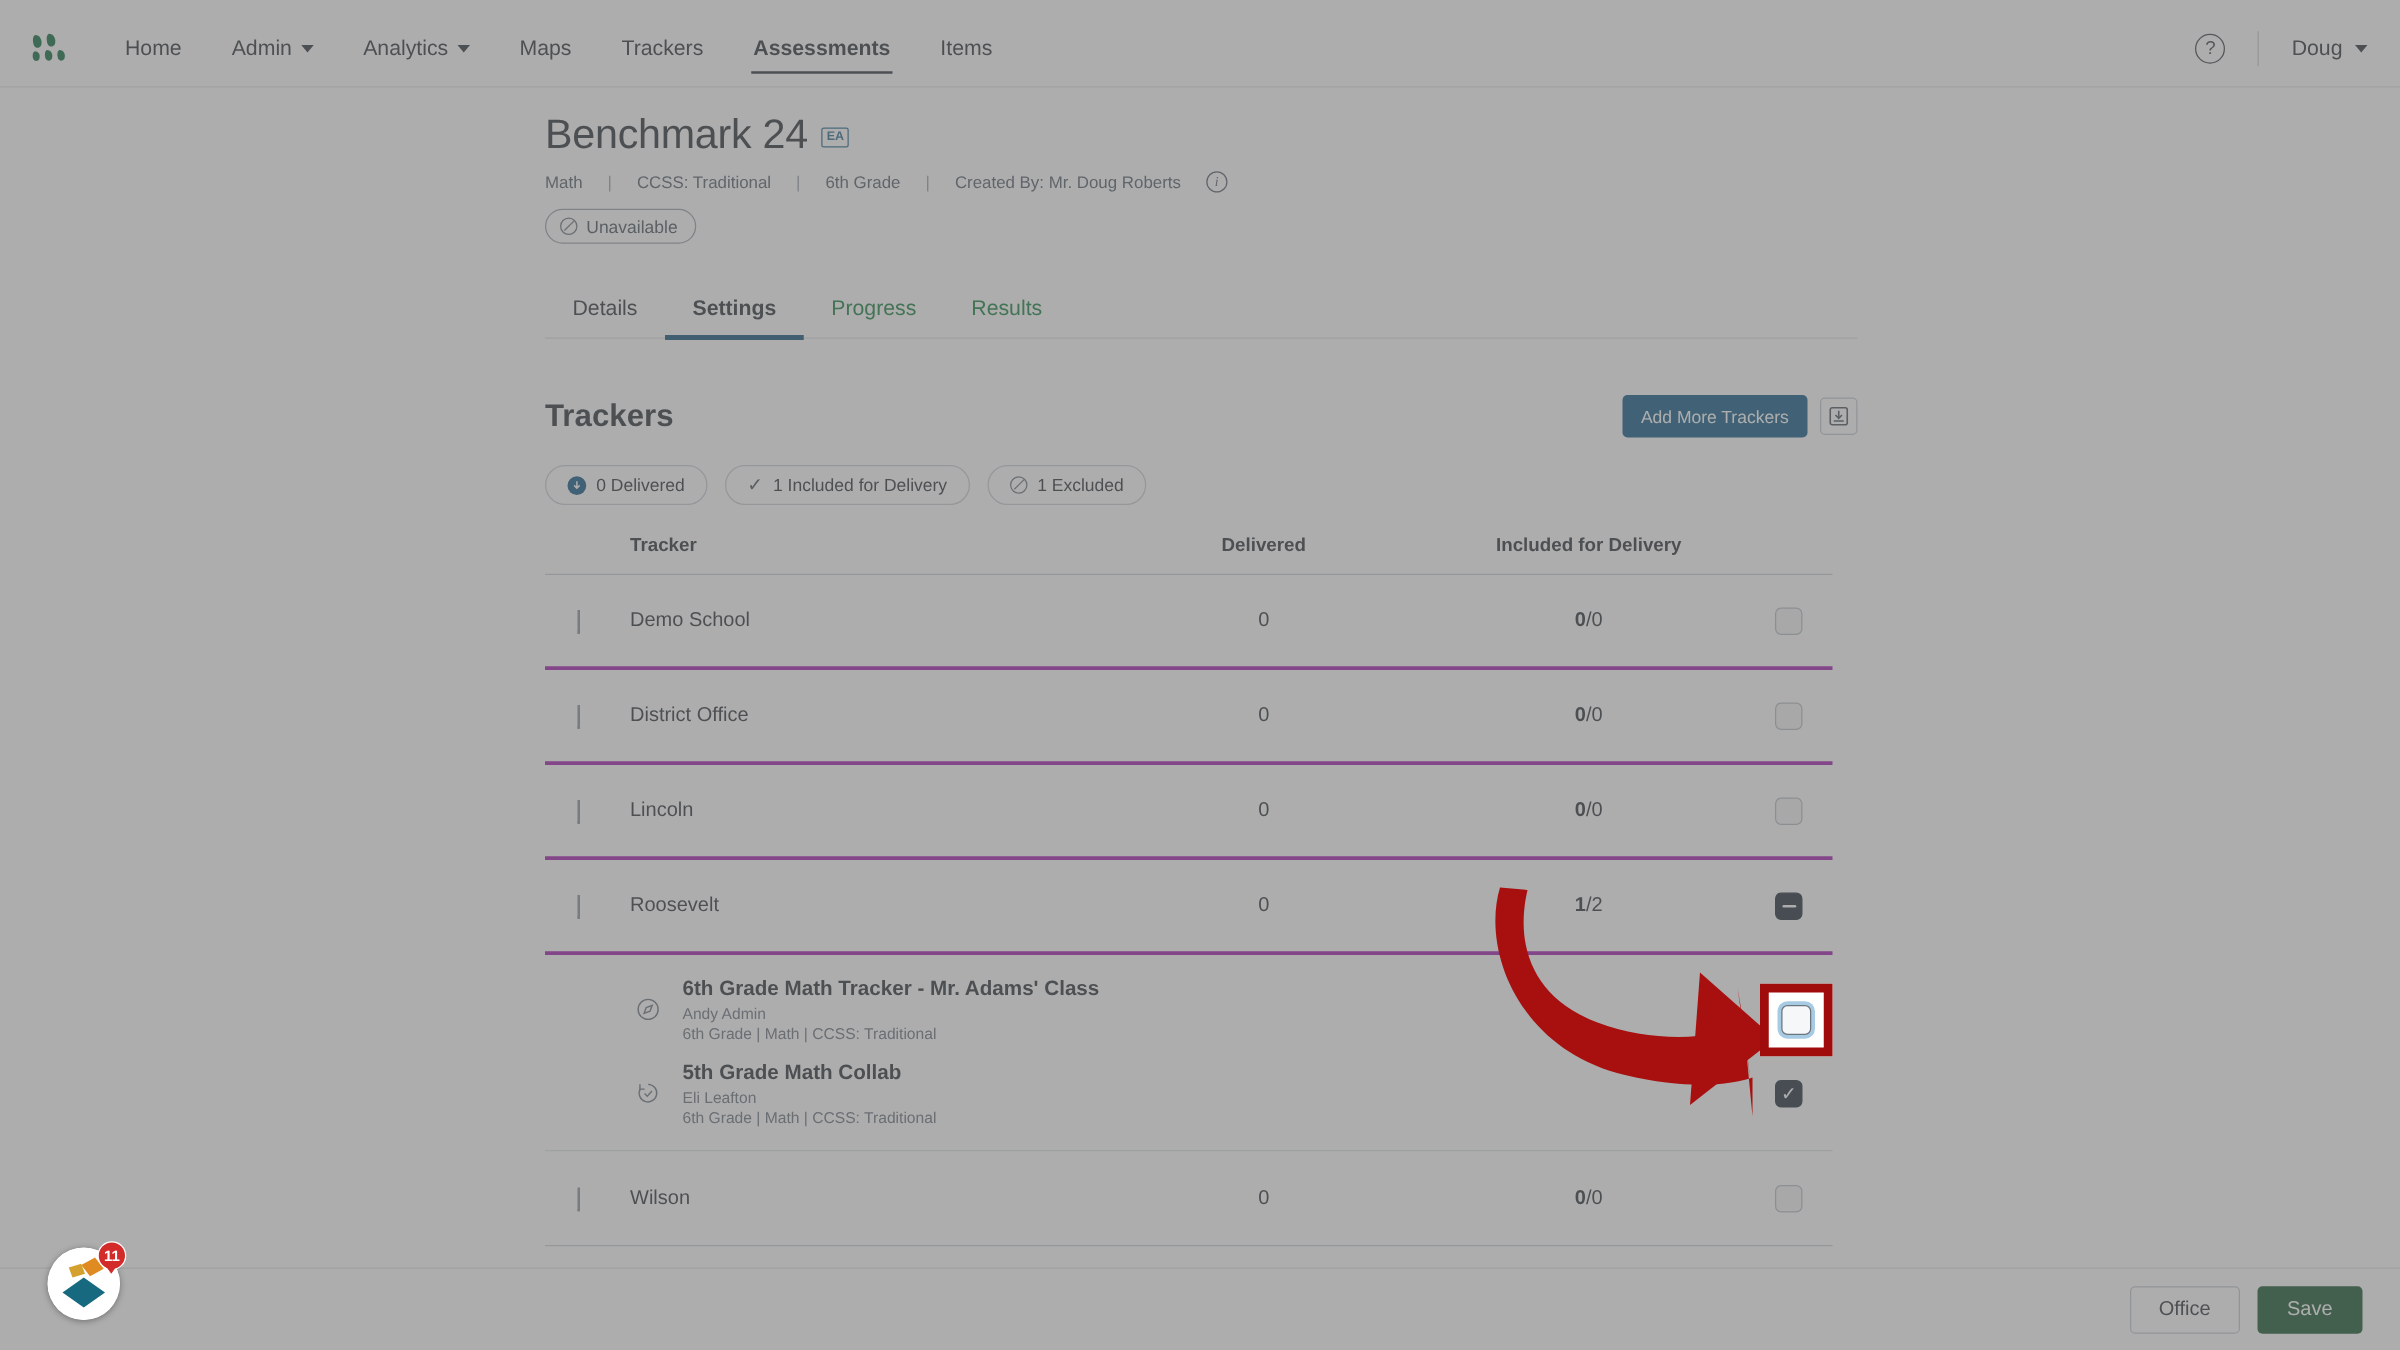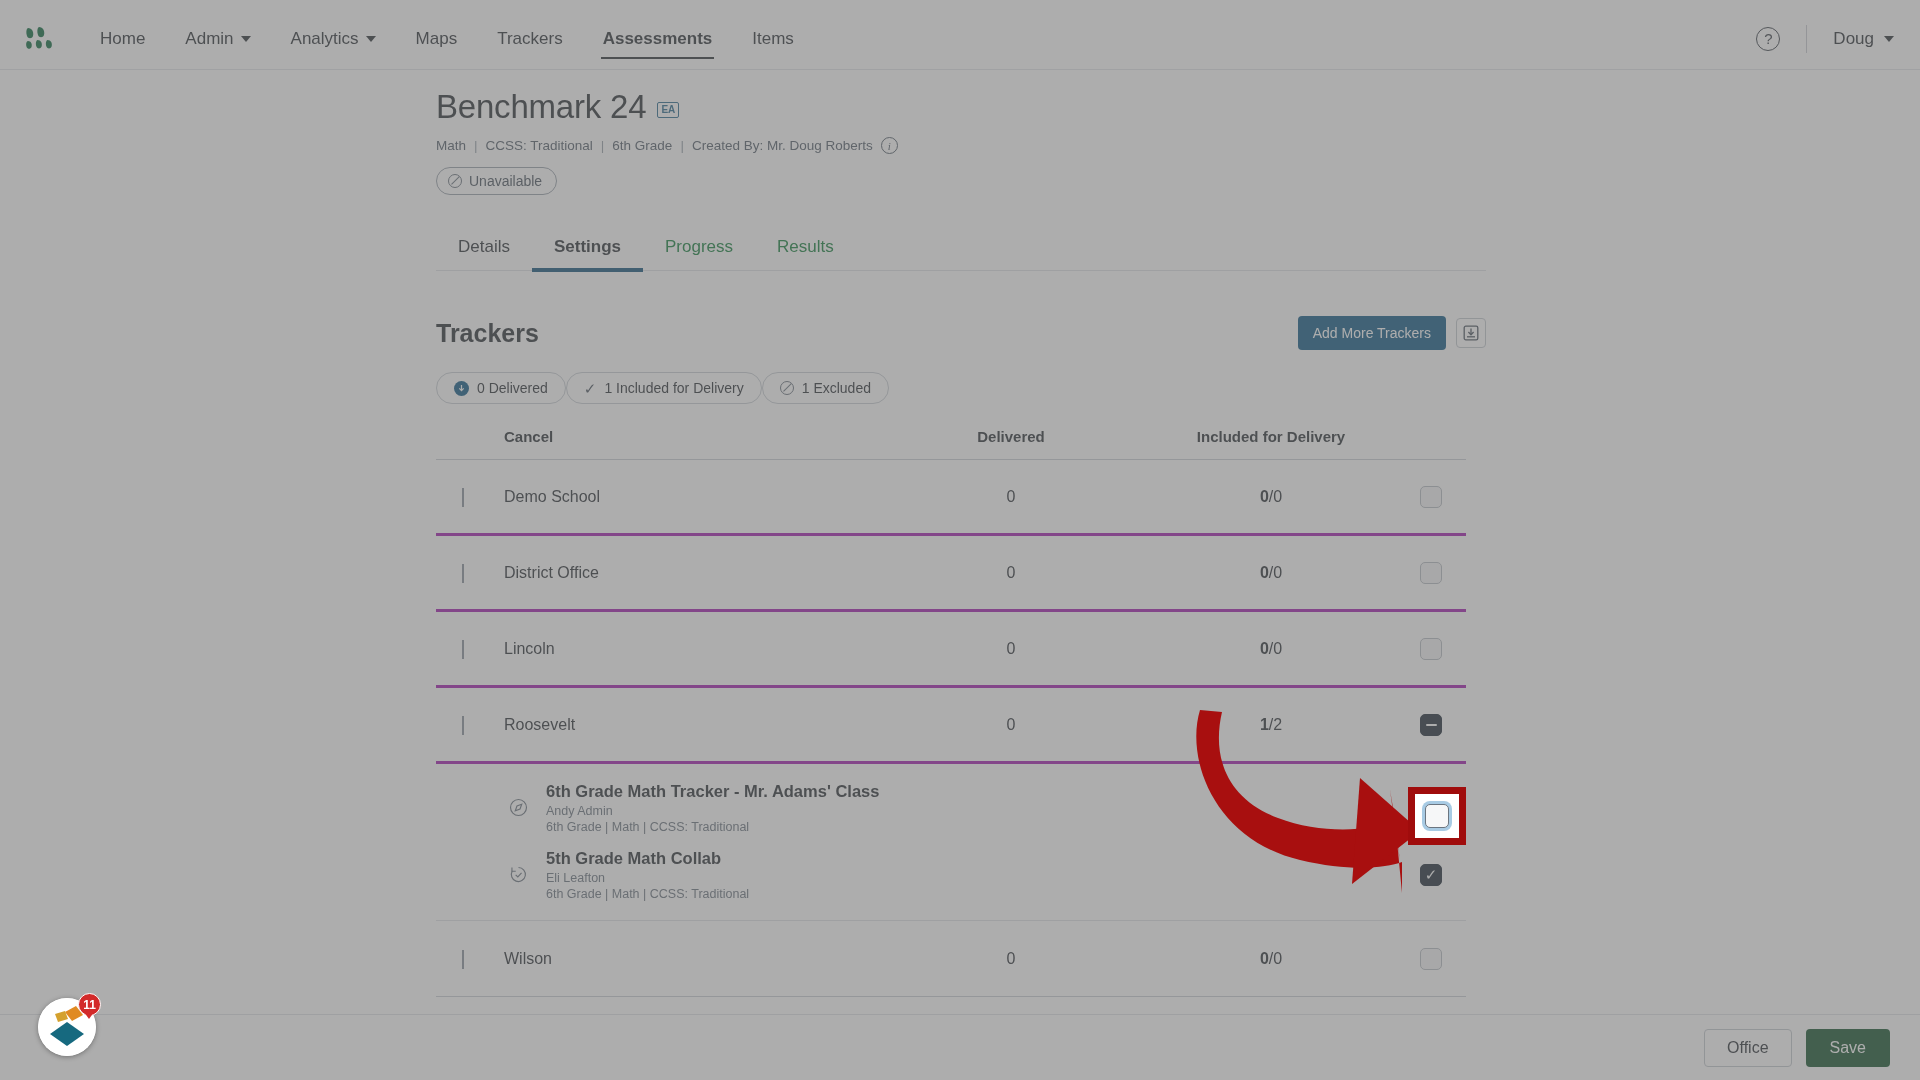--- a/index.html
+++ b/index.html
@@ -88,21 +88,21 @@
   #ea-badge {
     border: 1.5px solid #2b6a8f; color: #2b6a8f;
     font-size: 10px; font-weight: bold; line-height: 1;
     padding: 2px 3px; border-radius: 2px;
     display:inline-flex; align-items:center; justify-content:center;
     margin-top: 6px;
   }
   #meta-row {
     margin-top: 11px;
     font-size: 13.5px; color: #55606c;
-    display:flex; align-items:center; gap: 8px;
+    display:flex; align-items:center; gap: 20px;
   }
   #meta-row .sep { color: #9aa2ac; }
   .info-icon {
     width: 17px; height: 17px; border-radius: 50%;
     border: 1.3px solid #55606c; color:#55606c;
     font-size: 11px; font-style: italic; font-family: "Liberation Serif", serif;
     display:inline-flex; align-items:center; justify-content:center;
     cursor: pointer;
   }
   #status-chip {
@@ -154,21 +154,21 @@
     font-size: 14px; padding: 9px 15px; border-radius: 4px;
     cursor:pointer; font-family: inherit;
   }
   #export-btn {
     width: 30px; height: 30px; border:1px solid #c4c9cf; border-radius:4px;
     background:#fff; display:flex; align-items:center; justify-content:center;
     cursor:pointer;
   }
 
   
-  #chips { margin-top: 22px; display:flex; }
+  #chips { margin-top: 22px; display:flex; gap: 14px; }
   .chip {
     display:flex; align-items:center; gap:8px;
     border:1px solid #c9ced4; border-radius: 999px;
     padding: 7px 17px; font-size: 14px; color: #2c3137;
     background:#fff; cursor:pointer;
   }
   .dl-dot {
     width: 15px; height: 15px; border-radius:50%; background:#105a86;
     display:flex; align-items:center; justify-content:center;
   }
@@ -421,21 +421,21 @@
         <div class="chip">
           <span class="ban-icon"></span>
           <span>1 Excluded</span>
         </div>
       </div>
 
       
       <div id="table">
         <div id="table-head">
           <div class="col-arrow"></div>
-          <div class="col-school">Cancel</div>
+          <div class="col-school">Tracker</div>
           <div class="col-delivered">Delivered</div>
           <div class="col-included">Included for Delivery</div>
           <div class="col-check"></div>
         </div>
 
         <div class="trow">
           <div class="col-arrow">
             <span class="chev"></span>
           </div>
           <div class="col-school">Demo School</div>

